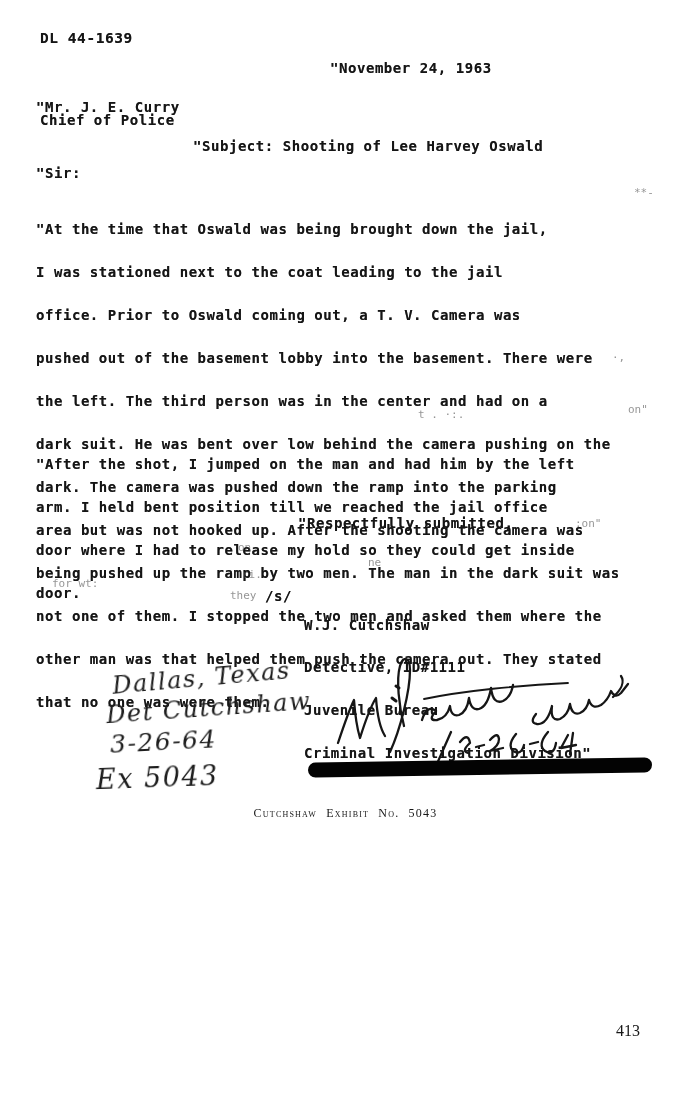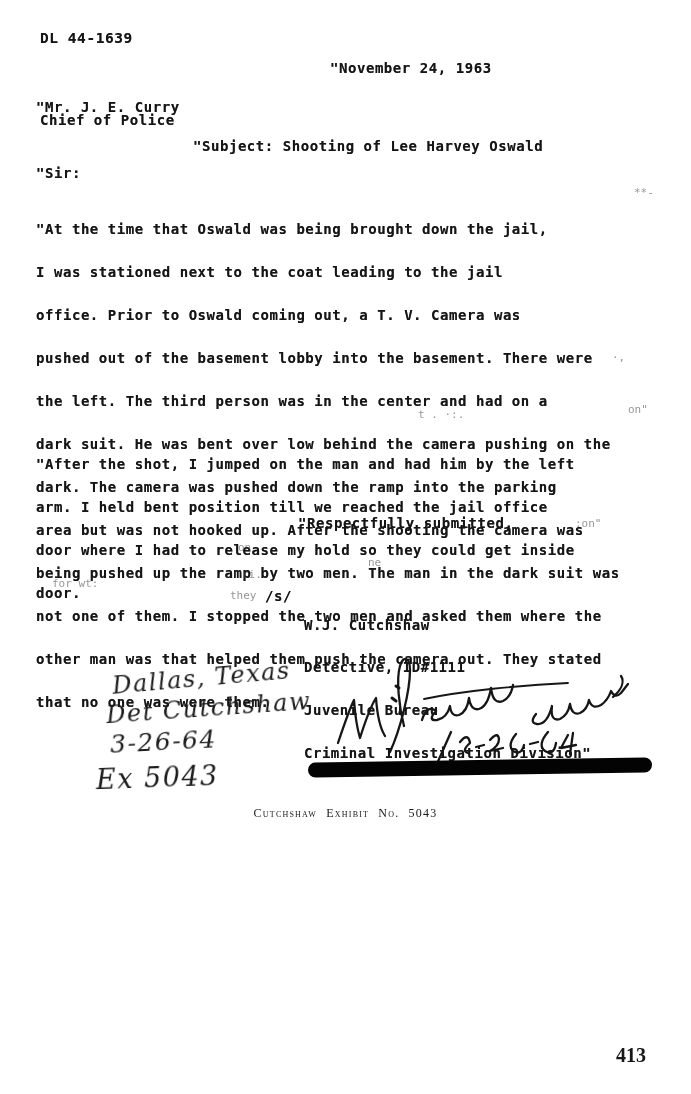--- a/index.html
+++ b/index.html
@@ -62,24 +62,24 @@
     text-align:center;
     font-family:"Liberation Serif", serif;
     font-variant:small-caps;
     font-size:12px;
     letter-spacing:1.2px;
     word-spacing:5px;
     color:#171717;
   }
   .pagenum{
     position:absolute;
-    left:616px;top:1044px;
+    left:616px;top:1022px;
     font-family:"Liberation Serif", serif;
-    font-size:20px;
-    font-weight:700;
+    font-size:16px;
+    font-weight:400;
     color:#171717;
   }
   .sig-svg{position:absolute;left:330px;top:648px;}
 </style>
 </head>
 <body>
 
 <div class="page">
 
   <div class="tw" style="left:40px;top:31px;font-size:14.5px;">DL 44-1639</div>

